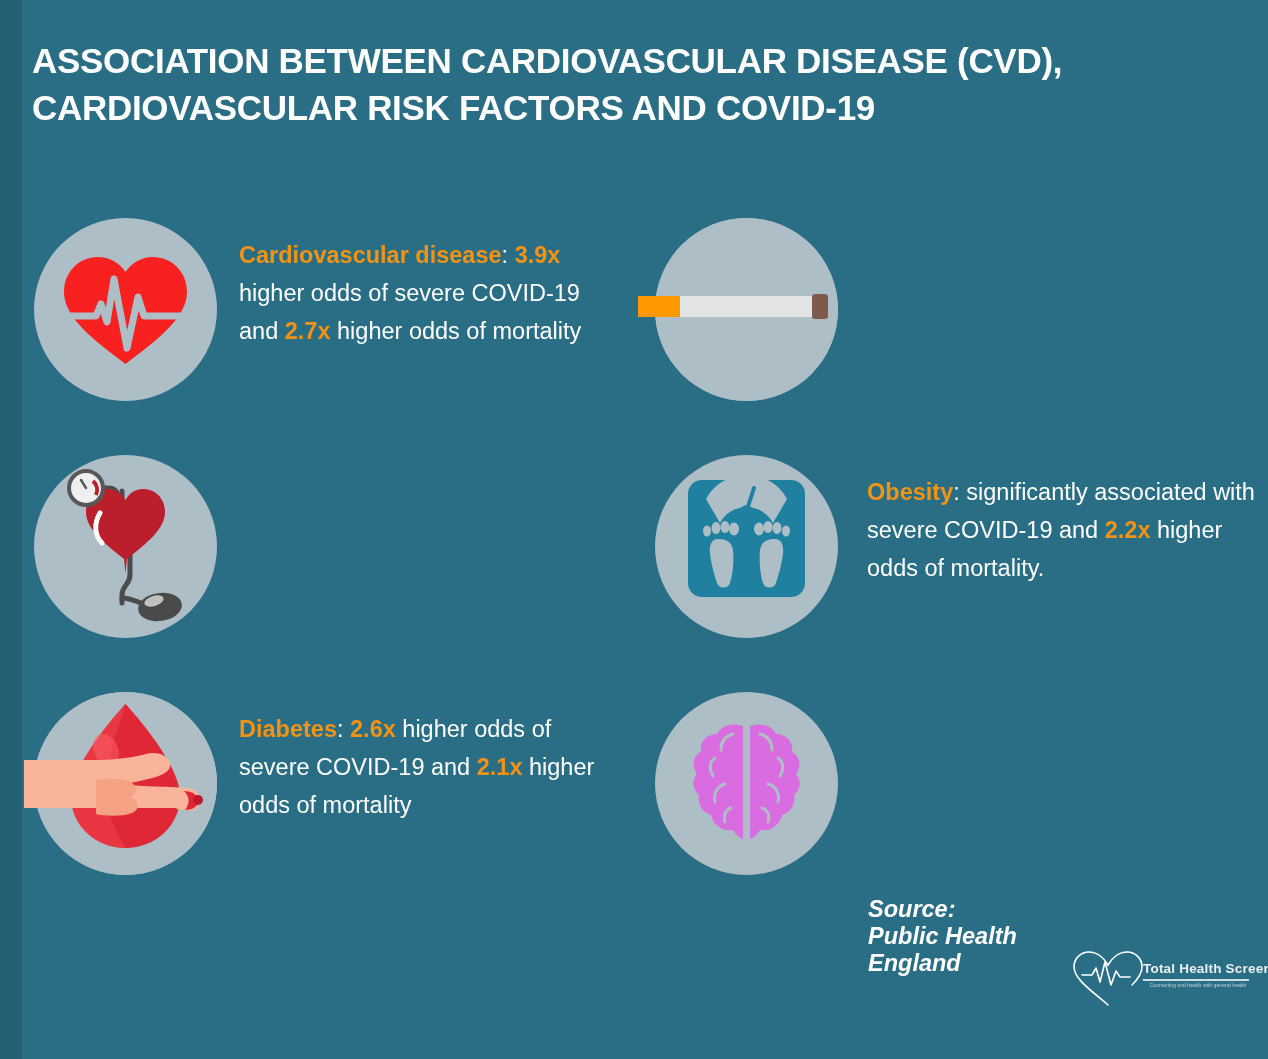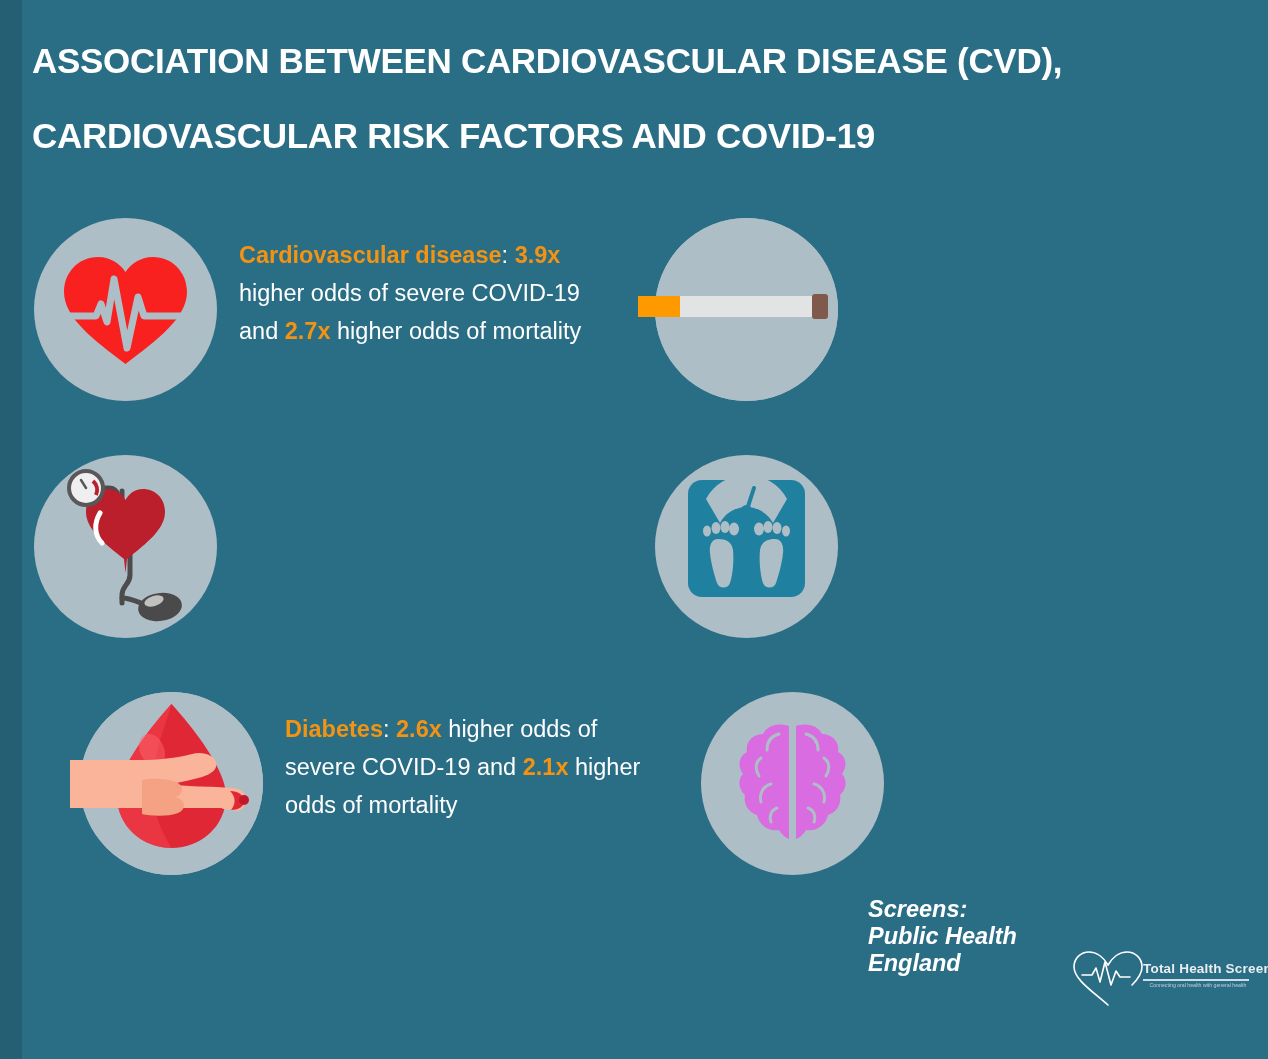--- a/index.html
+++ b/index.html
@@ -20,26 +20,26 @@
   
   .title{
     position:absolute; left:32px; top:38px; width:1180px;
     color:#ffffff;
     font-weight:bold;
     font-size:35px;
     line-height:1.33;
     letter-spacing:-0.3px;
     text-transform:uppercase;
   }
-  .title .l2{ display:block;margin-top:28px; }
+  .title .l2{ display:block; }
 
   
   .grid{ position:absolute; left:0; top:196px; width:1268px; }
   .row{ position:relative; height:237px;padding-left:48px; }
-  .row.r3{ height:250px;margin-left:46px; }
+  .row.r3{ height:250px; }
   .cell{ position:absolute; top:0; height:100%; }
   .cell.left{ left:34px; width:600px; }
   .cell.right{ left:655px; width:600px; }
 
   .badge{
     position:absolute; left:0; top:22px;
     width:183px; height:183px; border-radius:50%;
     background:#aebec7;
     overflow:hidden;
   }
@@ -152,20 +152,23 @@
               <ellipse cx="79" cy="74" rx="5" ry="6.5"></ellipse>
             </g>
             <g fill="#aebec7">
               <path d="M120 84 C126 84 129 90 128 98 C127 109 123 122 121 128 C119 134 110 134 108 128 C105 119 104 104 105 95 C106 87 112 84 120 84 Z"></path>
               <ellipse cx="131" cy="76" rx="4" ry="5.5"></ellipse>
               <ellipse cx="122" cy="73" rx="4.5" ry="6"></ellipse>
               <ellipse cx="113" cy="72" rx="4.5" ry="6"></ellipse>
               <ellipse cx="104" cy="74" rx="5" ry="6.5"></ellipse>
             </g>
           </svg>
+        </div>
+        <div class="copy">
+          <span class="k">Obesity</span><span class="colon">: </span><span>significantly associated with severe COVID-19 and </span><span class="kn">2.2x</span><span> higher odds of mortality.</span>
         </div>
       </div>
     </div>
 
     <div class="row r3">
 
       <div class="cell left">
         <div class="badge overflow">
           <svg width="200" height="183" viewBox="-17 0 200 183" style="position:absolute;left:-17px;top:0;">
             <circle cx="91.5" cy="91.5" r="91.5" fill="#aebec7"></circle>
@@ -203,21 +206,21 @@
               <path d="M123 66 C129 70 129 78 125 84"></path>
               <path d="M113 92 C121 94 125 102 123 110"></path>
               <path d="M107 116 C113 118 115 124 113 130"></path>
             </g>
           </svg>
         </div>
       </div>
     </div>
   </div>
 
-  <div class="source">Screens: Public Health England</div>
+  <div class="source">Source: Public Health England</div>
 
   <div class="logo">
     <svg width="110" height="62" viewBox="0 0 110 62" style="position:absolute;left:0;top:0;">
       <path d="M40 58 C24 44 6 32 6 20 C6 11 13 5 21 5 C29 5 36 11 40 18 C44 11 51 5 59 5 C67 5 74 11 74 20 C74 26 70 32 64 38" fill="none" stroke="#ffffff" stroke-width="1.6" stroke-linecap="round"></path>
       <path d="M14 28 L24 28 L28 21 L32 35 L37 15 L43 38 L48 24 L52 30 L62 30" fill="none" stroke="#ffffff" stroke-width="1.6" stroke-linejoin="round" stroke-linecap="round"></path>
     </svg>
     <div class="logo-text">Total Health Screens</div>
     <div class="logo-rule"></div>
     <div class="logo-tag">Connecting oral health with general health</div>
   </div>

